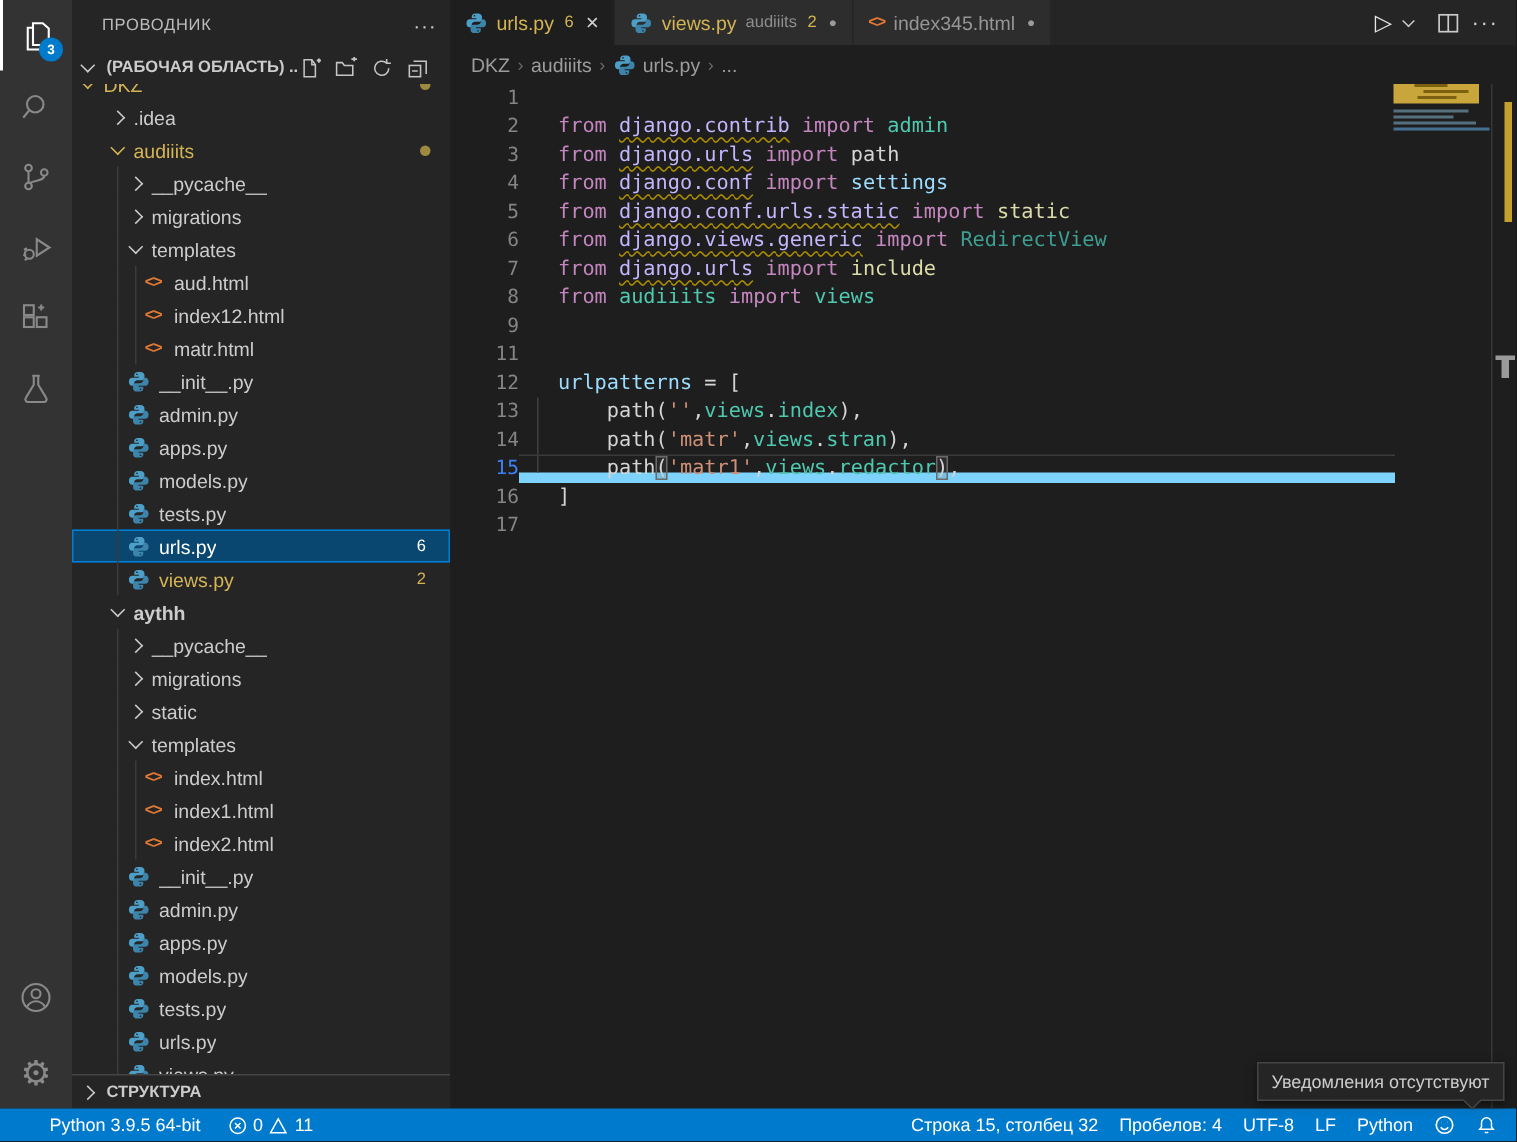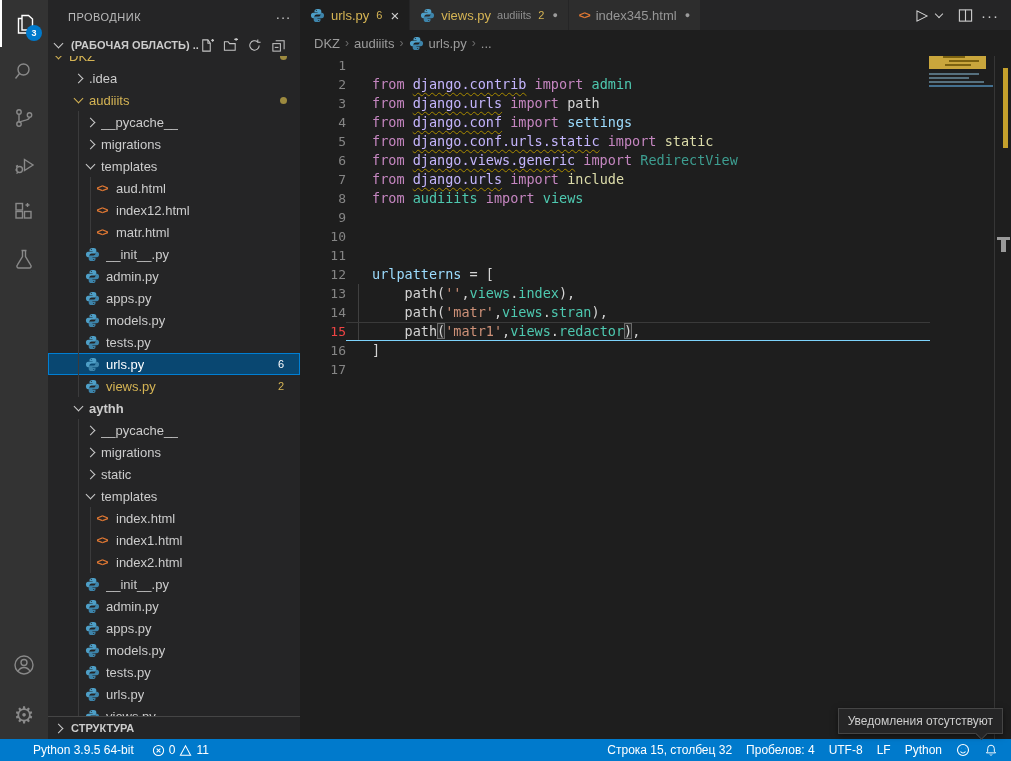--- a/index.html
+++ b/index.html
@@ -62,23 +62,23 @@
 
   .breadcrumb{height:26px;display:flex;align-items:center;padding-left:14px;font-size:13px;color:#9d9d9d;flex-shrink:0}
   .breadcrumb .sep{margin:0 5px;color:#6a6a6a;font-size:12px}
   .breadcrumb .bc-item{cursor:pointer;display:flex;align-items:center}
   .breadcrumb .bc-item .file-icon{margin-right:4px}
 
   
   .code-area{flex:1;position:relative;overflow:hidden;font-family:"DejaVu Sans Mono","Liberation Mono",monospace;font-size:13.5px}
   .line{display:flex;height:19px;line-height:19px;padding-right:81px}
   .ln{width:46px;text-align:right;color:#858585;flex-shrink:0;font-size:13px;cursor:pointer}
-  .line.cur .ln{color:#ef4444}
+  .line.cur .ln{color:#3b82f6}
   .code{flex:1;padding-left:26px;white-space:pre;position:relative;cursor:text}
-  .line.cur .code{border-top:1px solid #3a3a3a;border-bottom:1px solid #7dd3fc;line-height:17px}
+  .line.cur .code{border-top:1px solid #3a3a3a;border-bottom:7px solid #7dd3fc;line-height:17px}
   .line.ig .code::before{content:"";position:absolute;left:12px;top:0;bottom:0;width:1px;background:#404040}
   .tk-k{color:#c586c0}
   .tk-pl{color:#d4d4d4}
   .tk-teal{color:#4ec9b0}
   .tk-modw{color:#c4b5fd;text-decoration:underline wavy #a88a00 1px;text-underline-offset:3px}
   .tk-var{color:#9cdcfe}
   .tk-fn{color:#dcdcaa}
   .tk-cls{color:#3d9e91}
   .tk-str{color:#ce9178}
   .tk-bm{color:#d4d4d4;outline:1px solid #6a6a6a;outline-offset:-1px;background:rgba(100,100,100,.18)}
@@ -524,24 +524,20 @@
             </div>
             <div class="line">
               <span class="ln">8</span>
               <span class="code"><span class="tk-k">from</span><span class="tk-pl"> </span><span class="tk-teal">audiiits</span><span class="tk-pl"> </span><span class="tk-k">import</span><span class="tk-pl"> </span><span class="tk-teal">views</span></span>
             </div>
             <div class="line">
               <span class="ln">9</span>
               <span class="code"></span>
             </div>
             <div class="line">
-              <span class="ln">10</span>
-              <span class="code"></span>
-            </div>
-            <div class="line">
               <span class="ln">11</span>
               <span class="code"></span>
             </div>
             <div class="line">
               <span class="ln">12</span>
               <span class="code"><span class="tk-var">urlpatterns</span><span class="tk-pl"> = [</span></span>
             </div>
             <div class="line ig">
               <span class="ln">13</span>
               <span class="code"><span class="tk-pl">    path(</span><span class="tk-str">''</span><span class="tk-pl">,</span><span class="tk-teal">views</span><span class="tk-pl">.</span><span class="tk-teal">index</span><span class="tk-pl">),</span></span>

